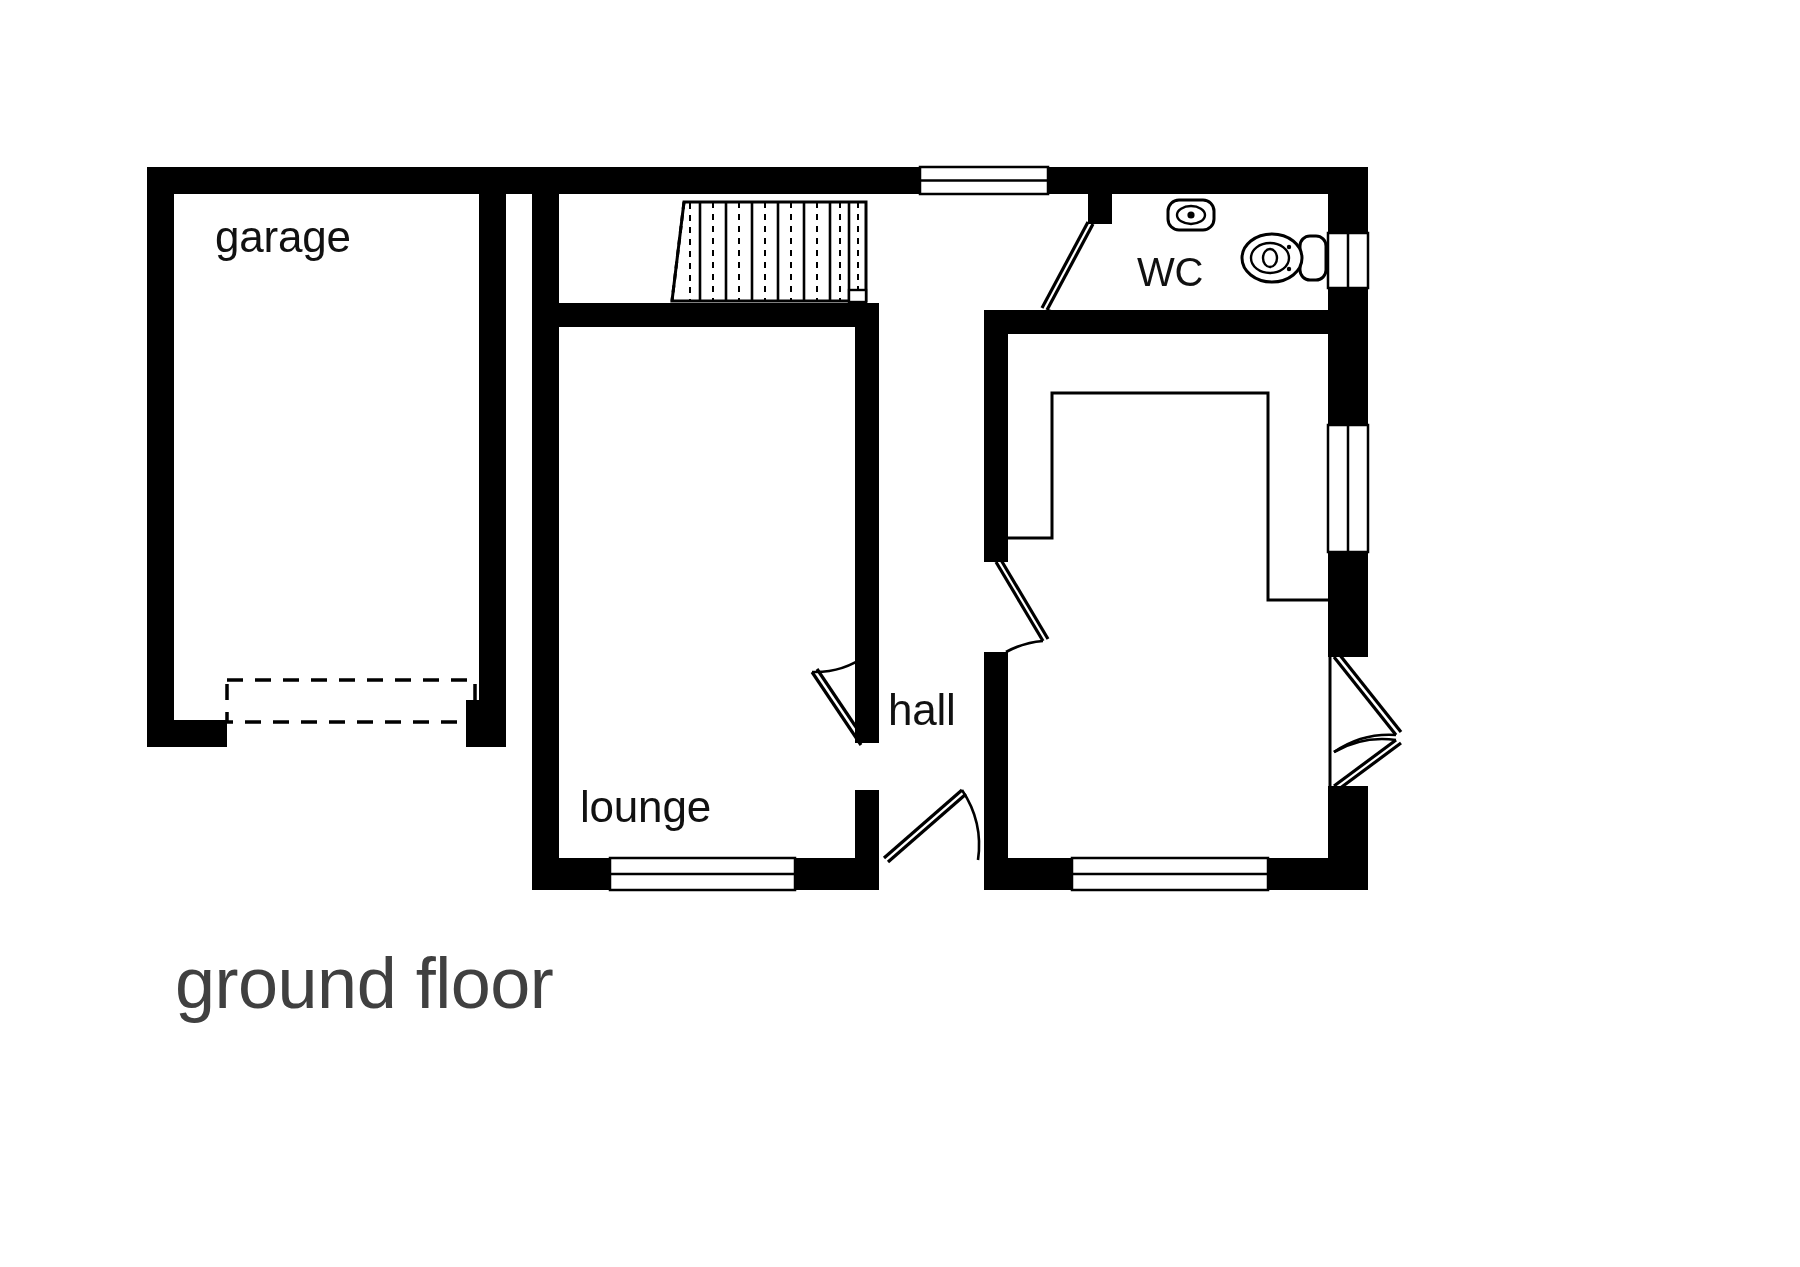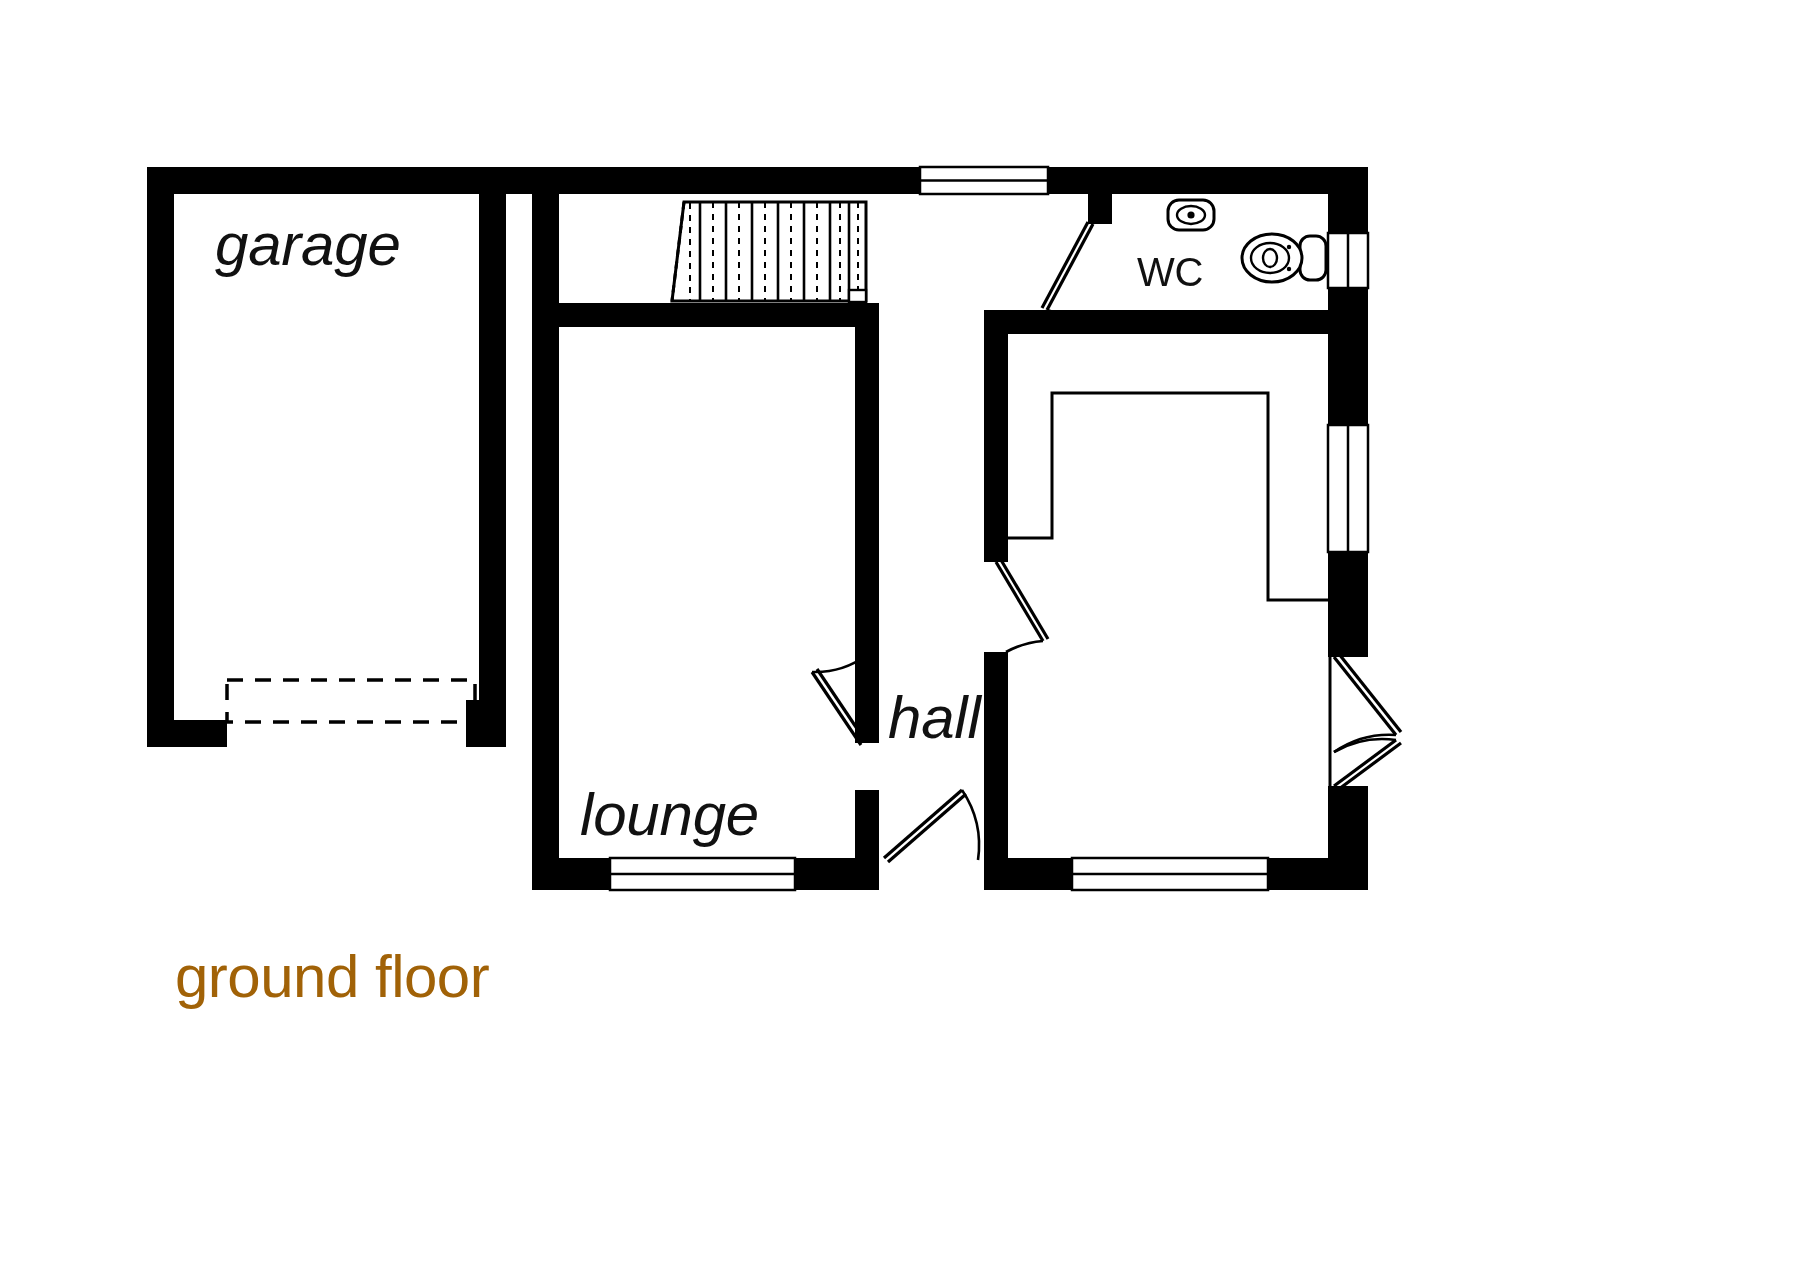--- a/index.html
+++ b/index.html
@@ -30,27 +30,27 @@
     display: block;
   }
   .room-label {
     position: absolute;
     font-family: "Liberation Sans", sans-serif;
     color: #111111;
     white-space: nowrap;
     letter-spacing: -0.2px;
     line-height: 1;
   }
-  .room-label.sz-room { font-size: 60px; font-style: italic; }
+  .room-label.sz-room { font-size: 44px; }
   .room-label.sz-wc   { font-size: 40px; }
   .floor-title {
     position: absolute;
     font-family: "Liberation Sans", sans-serif;
-    font-size: 60px;
-    color: #a16207;
+    font-size: 72px;
+    color: #404040;
     white-space: nowrap;
     line-height: 1;
     letter-spacing: -0.5px;
   }
 </style>
 </head>
 <body>
 
 <div id="plan-root">
 

